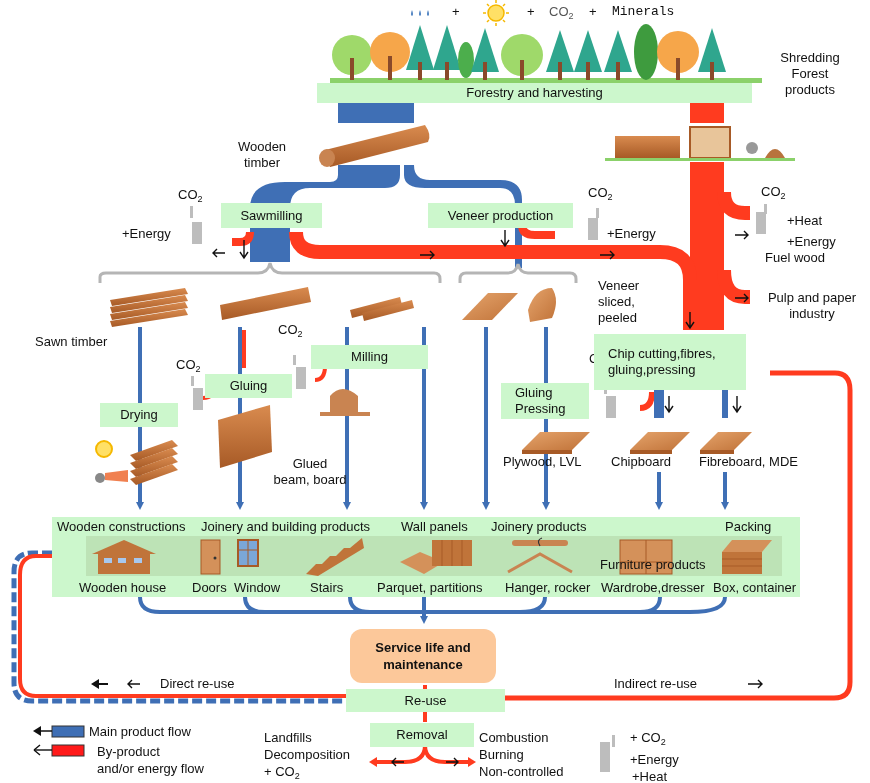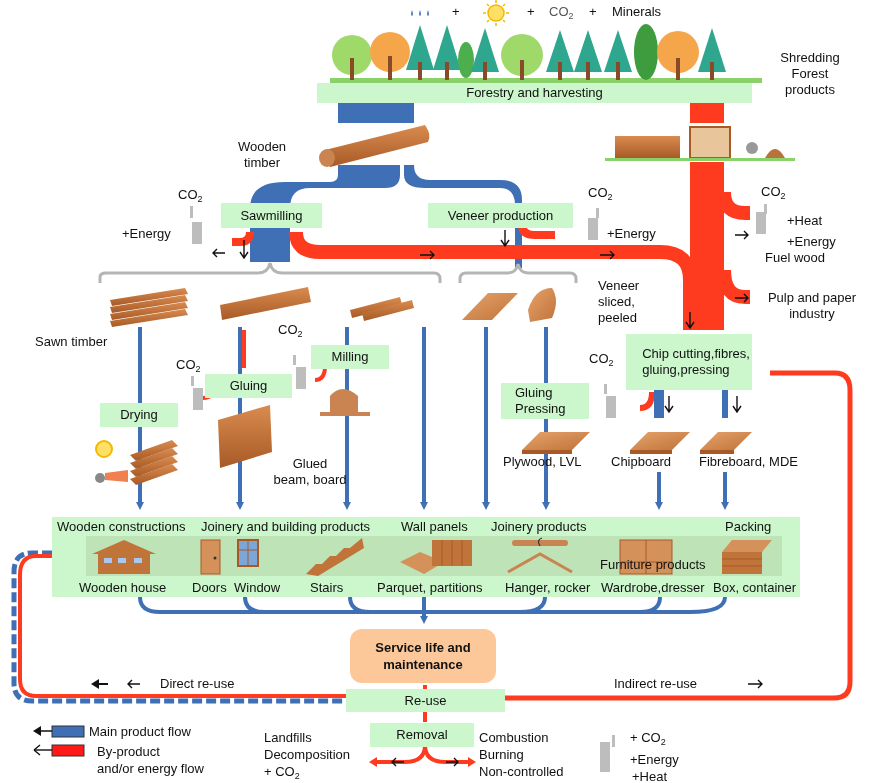--- a/index.html
+++ b/index.html
@@ -305,21 +305,21 @@
     <rect x="52" y="745" width="32" height="11" fill="#ff1a1a" stroke="#333" stroke-width="1"></rect>
     <path d="M34,750 L40,745 M34,750 L40,755" stroke="#111" stroke-width="1.4" fill="none"></path>
       <line x1="34" y1="750" x2="52" y2="750" stroke="#111" stroke-width="1.4"></line>
   </g>
 </svg>
 
 <span class="lbl" style="left:452px;top:4px;">+</span>
 <span class="lbl" style="left:527px;top:4px;">+</span>
 <span class="lbl" style="left:549px;top:4px;color:#555;"><span>CO</span><span class="sub">2</span></span>
 <span class="lbl" style="left:589px;top:4px;">+</span>
-<span class="lbl" style="left:612px;top:4px;">Minerals</span>
+<span class="lbl" style="left:612px;top:4px;font-family:Liberation Mono, monospace;">Minerals</span>
 
 <div class="box" style="left:317px;top:83px;width:435px;height:20px;">Forestry and harvesting</div>
 
 <div class="lbl c" style="left:770px;top:50px;width:80px;">
   <div>Shredding</div>
   <div>Forest</div>
   <div>products</div>
 </div>
 
 <div class="lbl c" style="left:232px;top:139px;width:60px;">
@@ -349,37 +349,37 @@
 </div>
 
 <div class="lbl" style="left:598px;top:278px;">
   <div>Veneer</div>
   <div>sliced,</div>
   <div>peeled</div>
 </div>
 
 <span class="lbl" style="left:35px;top:334px;">Sawn timber</span>
 
-<div class="box" style="left:311px;top:345px;width:78px;height:24px;">Milling</div>
+<div class="box" style="left:311px;top:345px;width:117px;height:24px;">Milling</div>
 <div class="box" style="left:205px;top:374px;width:87px;height:24px;">Gluing</div>
 <div class="box" style="left:100px;top:403px;width:78px;height:24px;">Drying</div>
 
 <div class="lbl c" style="left:265px;top:456px;width:90px;">
   <div>Glued</div>
   <div>beam, board</div>
 </div>
 
 <div class="box left" style="left:501px;top:383px;width:88px;height:36px;">
   <div>
     <div>Gluing</div>
     <div>Pressing</div>
   </div>
 </div>
 
-<div class="box left" style="left:626px;top:334px;width:126px;height:56px;justify-content:center;">
+<div class="box left" style="left:594px;top:334px;width:152px;height:56px;">
   <div>
     <div>Chip cutting,fibres,</div>
     <div>gluing,pressing</div>
   </div>
 </div>
 
 <span class="lbl" style="left:503px;top:454px;">Plywood, LVL</span>
 <span class="lbl" style="left:611px;top:454px;">Chipboard</span>
 <span class="lbl" style="left:699px;top:454px;">Fibreboard, MDE</span>
 

